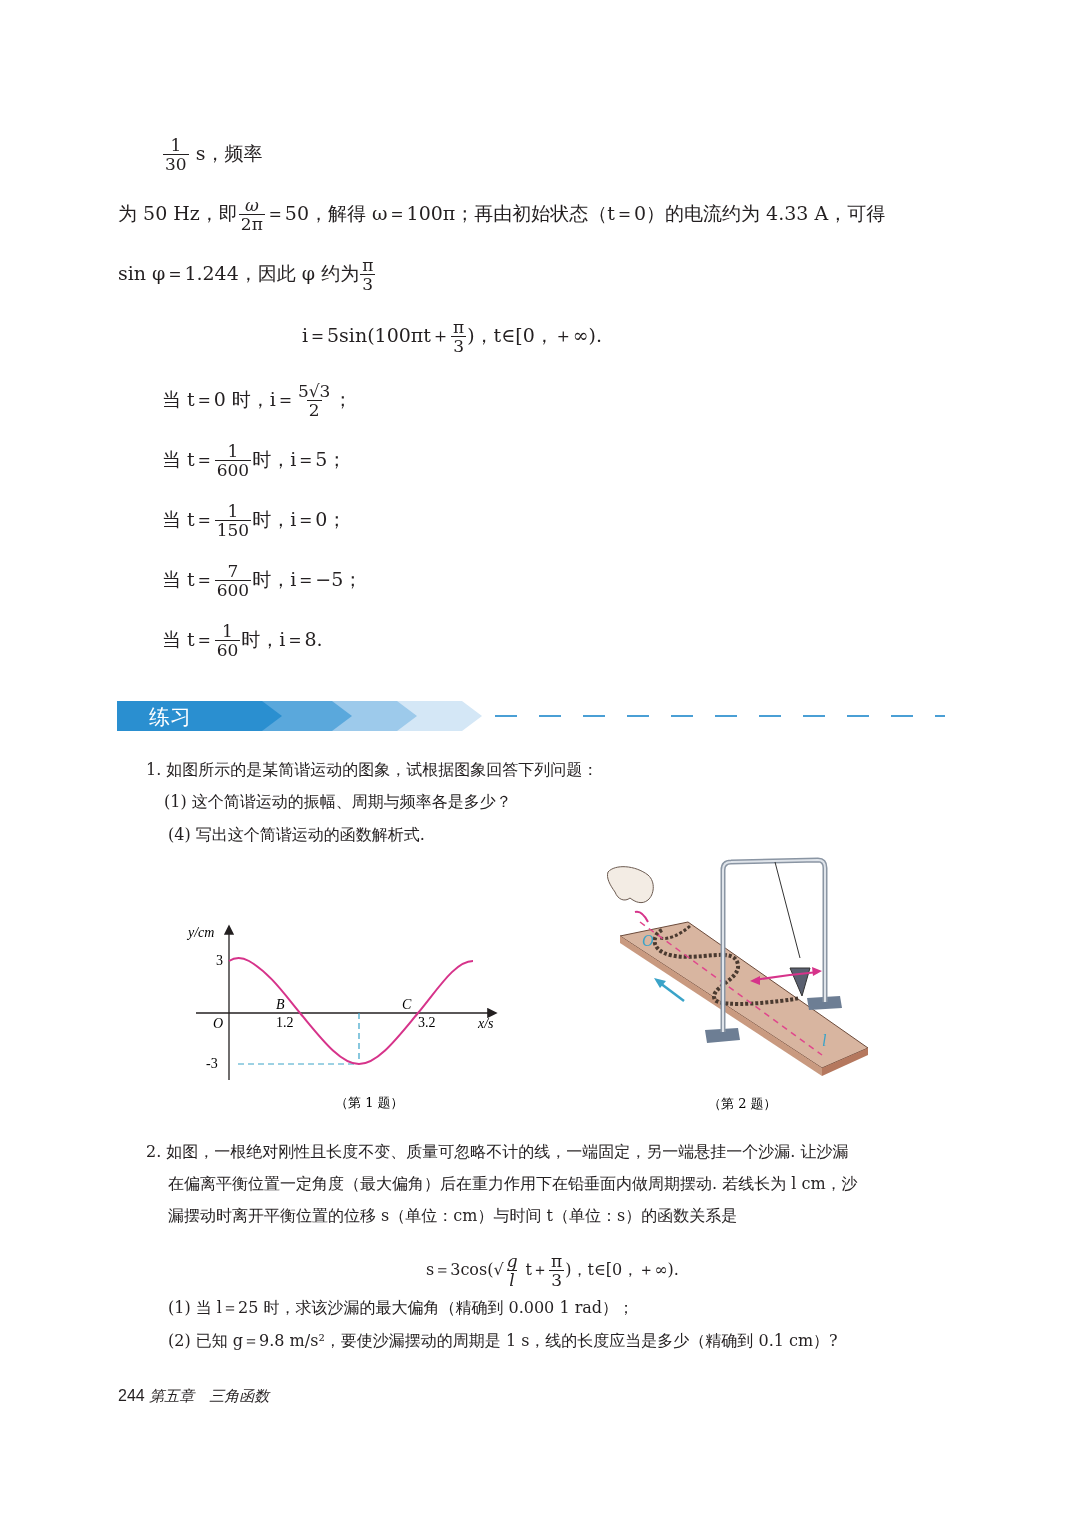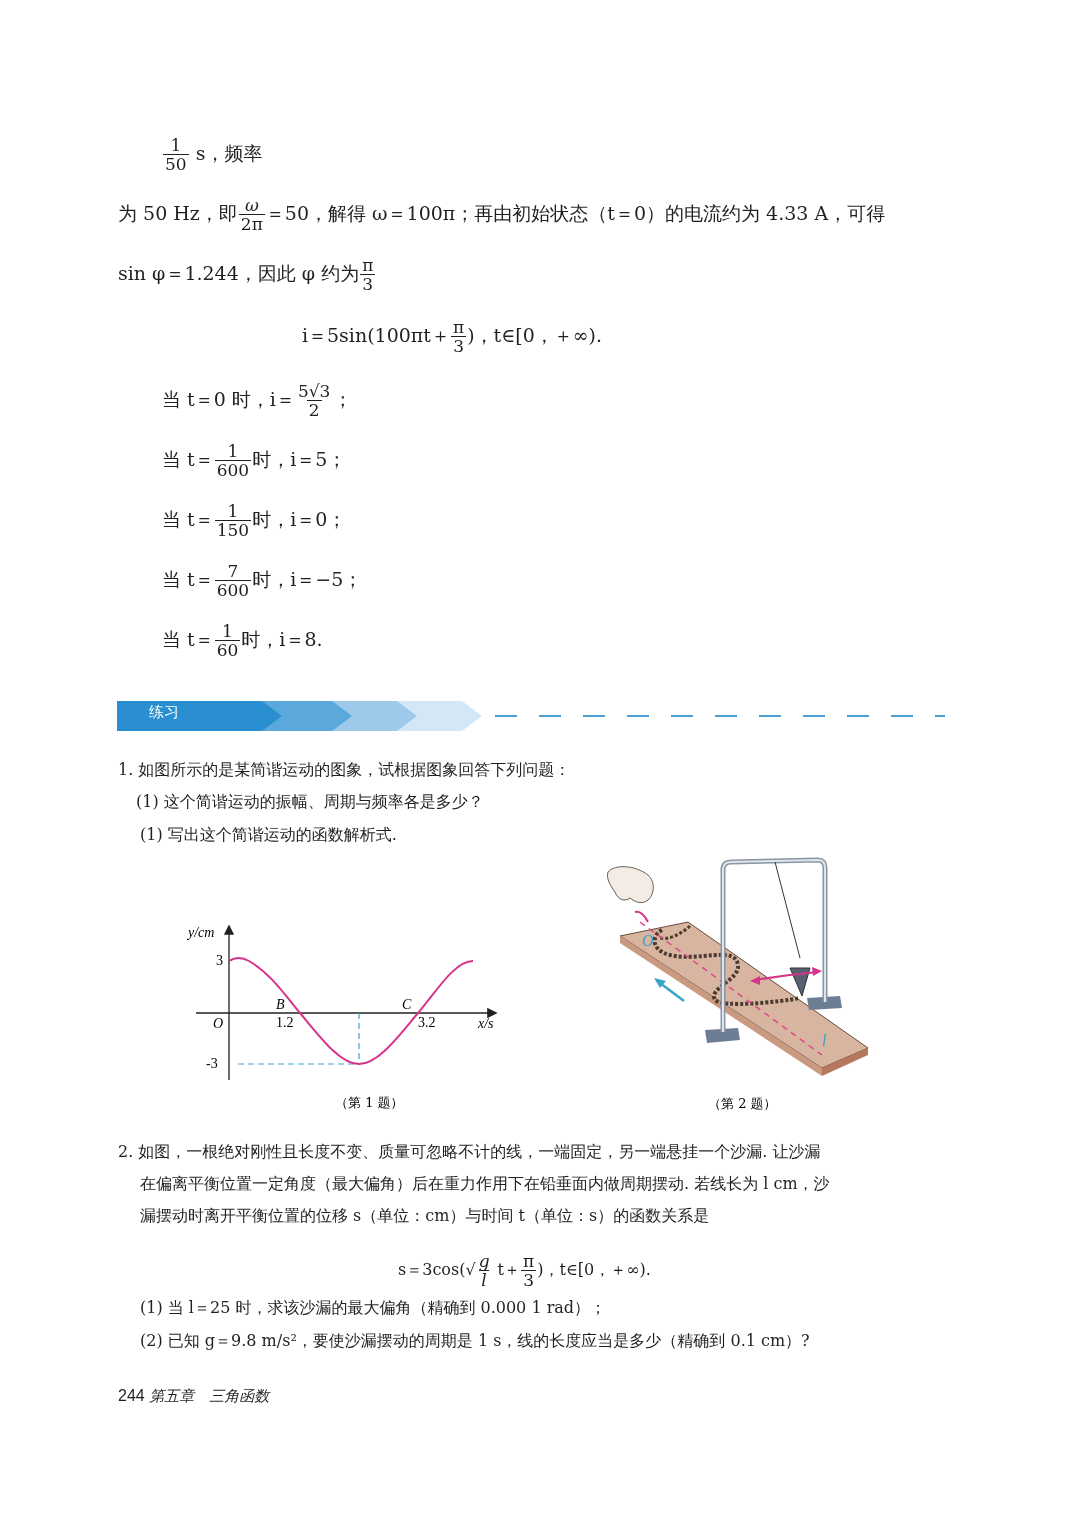--- a/index.html
+++ b/index.html
@@ -10,32 +10,32 @@
   }
   .abs { position: absolute; }
   .para { font-size: 19px; line-height: 20px; white-space: nowrap; }
   .frac { display: inline-flex; flex-direction: column; align-items: center; vertical-align: middle; font-size: 17px; line-height: 18px; margin: 0 1px; }
   .frac .num { padding: 0 2px; }
   .frac .den { border-top: 1px solid #231f20; padding: 0 2px; }
   .it { font-style: italic; }
   .centered { text-align: center; width: 904px; left: 0; }
   .banner { left: 117px; top: 701px; height: 30px; width: 370px; }
   .banner svg { position: absolute; left: 0; top: 0; }
-  .banner-label { position: absolute; left: 32px; top: 2px; font-family: "DejaVu Sans", sans-serif; font-size: 15px; color: #ffffff; }
+  .banner-label { position: absolute; left: 32px; top: 2px; font-family: "DejaVu Sans", sans-serif; font-size: 21px; color: #ffffff; }
   .dashes { left: 495px; top: 715px; width: 450px; height: 2px; background: repeating-linear-gradient(90deg, #4a9fd5 0 22px, transparent 22px 44px); }
-  .q { font-size: 16px; line-height: 20px; white-space: nowrap; }
+  .q { font-size: 16px; line-height: 20px; white-space: nowrap; margin-left: 28px; }
   .footer { font-family: "Liberation Sans", sans-serif; font-size: 16px; }
 </style>
 </head>
 <body>
 
 <div class="abs para" style="left:162px; top:136px;">
   <span class="frac">
       <span class="num">1</span>
-      <span class="den">50</span>
+      <span class="den">30</span>
     </span><span> s，频率</span>
 </div>
 <div class="abs para" style="left:118px; top:196px;text-align:center;">
   <span>为 50 Hz，即</span><span class="frac">
       <span class="num it">ω</span>
       <span class="den">2π</span>
     </span><span>＝50，解得 ω＝100π；再由初始状态（t＝0）的电流约为 4.33 A，可得</span>
 </div>
 <div class="abs para" style="left:118px; top:256px;">
   <span>sin φ＝1.244，因此 φ 约为</span><span class="frac">
@@ -87,21 +87,21 @@
     <polygon points="165,0 280,0 300,15 280,30 165,30 185,15" fill="#9dcaeb"></polygon>
     <polygon points="95,0 215,0 235,15 215,30 95,30 115,15" fill="#5aa8dc"></polygon>
     <polygon points="0,0 145,0 165,15 145,30 0,30" fill="#2a8fd0"></polygon>
   </svg>
   <span class="banner-label">练习</span>
 </div>
 <div class="abs dashes"></div>
 
 <div class="abs q" style="left:118px; top:760px;">1. 如图所示的是某简谐运动的图象，试根据图象回答下列问题：</div>
 <div class="abs q" style="left:136px; top:792px;">(1) 这个简谐运动的振幅、周期与频率各是多少？</div>
-<div class="abs q" style="left:140px; top:825px;">(1) 写出这个简谐运动的函数解析式.</div>
+<div class="abs q" style="left:140px; top:825px;">(4) 写出这个简谐运动的函数解析式.</div>
 
 <svg class="abs" style="left:180px; top:915px;" width="330" height="200">
   <defs>
     <marker id="arr" markerWidth="8" markerHeight="8" refX="6" refY="4" orient="auto">
       <path d="M0,0 L8,4 L0,8 z" fill="#231f20"></path>
     </marker>
   </defs>
 
   <line x1="16" y1="98" x2="315" y2="98" stroke="#231f20" stroke-width="1.3" marker-end="url(#arr)"></line>
   <line x1="49" y1="165" x2="49" y2="12" stroke="#231f20" stroke-width="1.3" marker-end="url(#arr)"></line>

